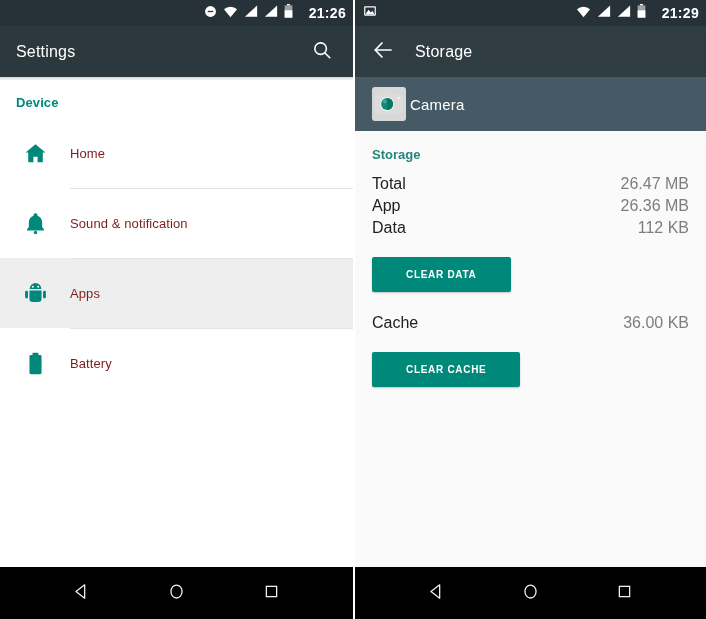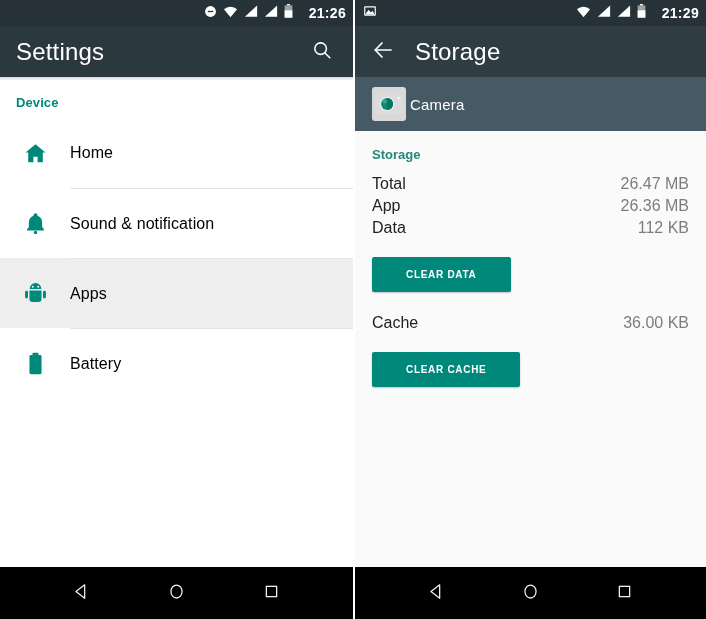--- a/index.html
+++ b/index.html
@@ -37,21 +37,21 @@
   
   .toolbar {
     flex: 0 0 51px;
     background: #2b383e;
     display: flex; align-items: center;
     padding: 0 14px 0 16px;
     position: relative;
   }
   .toolbar.dark2 { background: #2f3d43; }
   .tb-title {
-    color: #ffffff; font-size: 24px; font-weight: normal;
+    color: #ffffff; font-size: 16px; font-weight: normal;
     letter-spacing: 0.2px;
   }
   .tb-back { width: 34px; display: flex; align-items: center; }
   .tb-title.offset { margin-left: 10px; }
   .tb-spacer { flex: 1; }
   .tb-action { width: 34px; display: flex; justify-content: center; align-items: center; cursor: pointer; }
 
   
   .tb-shadow { height: 3px; flex: 0 0 3px; background: linear-gradient(#d5d8d9, #f4f4f4); }
 
@@ -75,21 +75,21 @@
     display: flex; justify-content: center; align-items: center;
   }
   .row-body {
     flex: 1; height: 100%;
     display: flex; align-items: center;
     border-top: 1px solid #e4e4e4;
   }
   .row.first .row-body { border-top: none; }
   .row.selected .row-body { border-top-color: #e4e4e4; }
   .row.after-selected .row-body { border-top: none; }
-  .row-label { font-size: 16px; color: #000000; letter-spacing: 0.1px; }
+  .row-label { font-size: 13px; color: #7f1d1d; letter-spacing: 0.1px; }
 
   
   .app-header {
     height: 54px; background: #455a64;
     display: flex; align-items: center; padding-left: 17px;
   }
   .app-icon {
     width: 34px; height: 34px; flex: 0 0 34px;
     border-radius: 3px; background: #d8d8d8;
     display: flex; align-items: center; justify-content: center;

